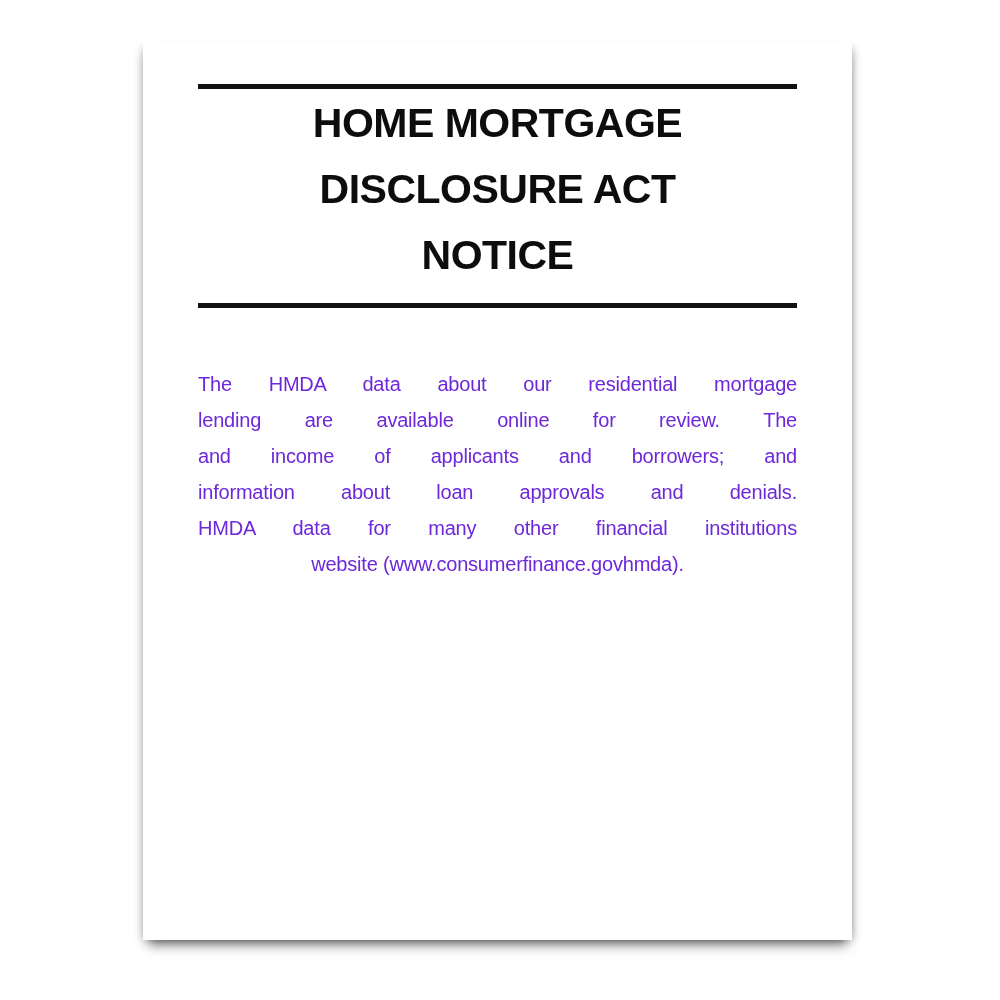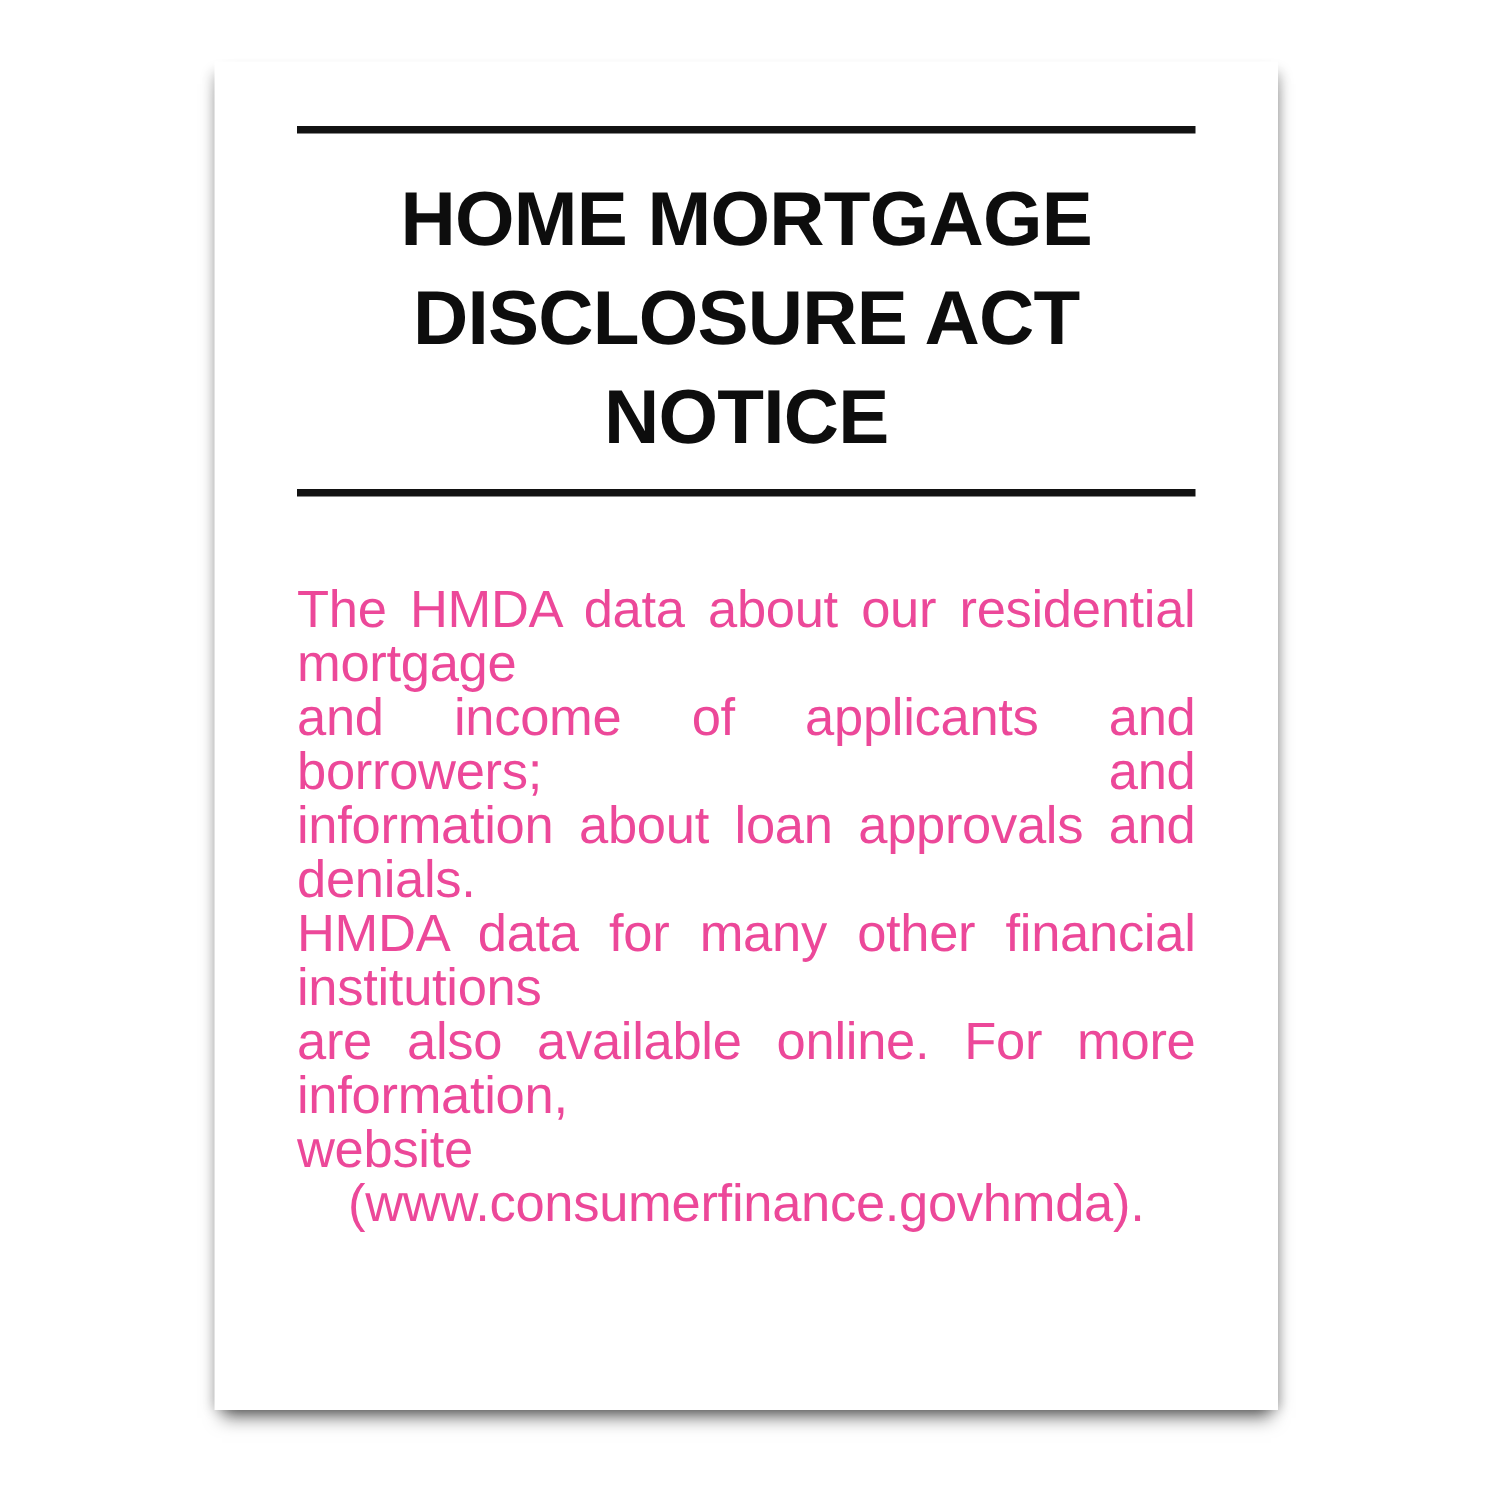--- a/index.html
+++ b/index.html
@@ -32,31 +32,31 @@
     padding: 0 55px;
   }
   .rule {
     height: 5px;
     background: #121212;
     width: 100%;
   }
   .rule-top { margin-top: 43px; }
   .rule-bottom { margin-top: 15px; }
   .title {
-    margin-top: 24px;
+    margin-top: 1px;
     color: #0d0d0d;
     font-weight: bold;
-    font-size: 51px;
+    font-size: 41px;
     line-height: 66px;
     letter-spacing: -0.5px;
     text-align: center;
   }
   .body-text {
-    color: #ec4899;
-    font-size: 35px;
+    color: #6d28d9;
+    font-size: 20px;
     line-height: 36px;
     letter-spacing: -0.2px;
   }
   .para { width: 100%; }
   .para-1 { margin-top: 58px; }
   .para-2 { }
   .para .line {
     text-align: justify;
     text-align-last: justify;
   }
@@ -76,25 +76,25 @@
         <div class="line">HOME MORTGAGE</div>
         <div class="line">DISCLOSURE ACT</div>
         <div class="line">NOTICE</div>
       </div>
 
     <div class="rule rule-bottom"></div>
 
     <div class="body-text">
       <div class="para para-1">
           <div class="line">The HMDA data about our residential mortgage</div>
+          <div class="line">lending are available online for review. The</div>
           <div class="line">and income of applicants and borrowers; and</div>
           <div class="line">information about loan approvals and denials.</div>
         </div>
 
       <div class="para para-2">
           <div class="line">HMDA data for many other financial institutions</div>
-          <div class="line">are also available online. For more information,</div>
           <div class="line">website (www.consumerfinance.govhmda).</div>
         </div>
     </div>
 
   </div>
 </div>
 
 </body></html>

